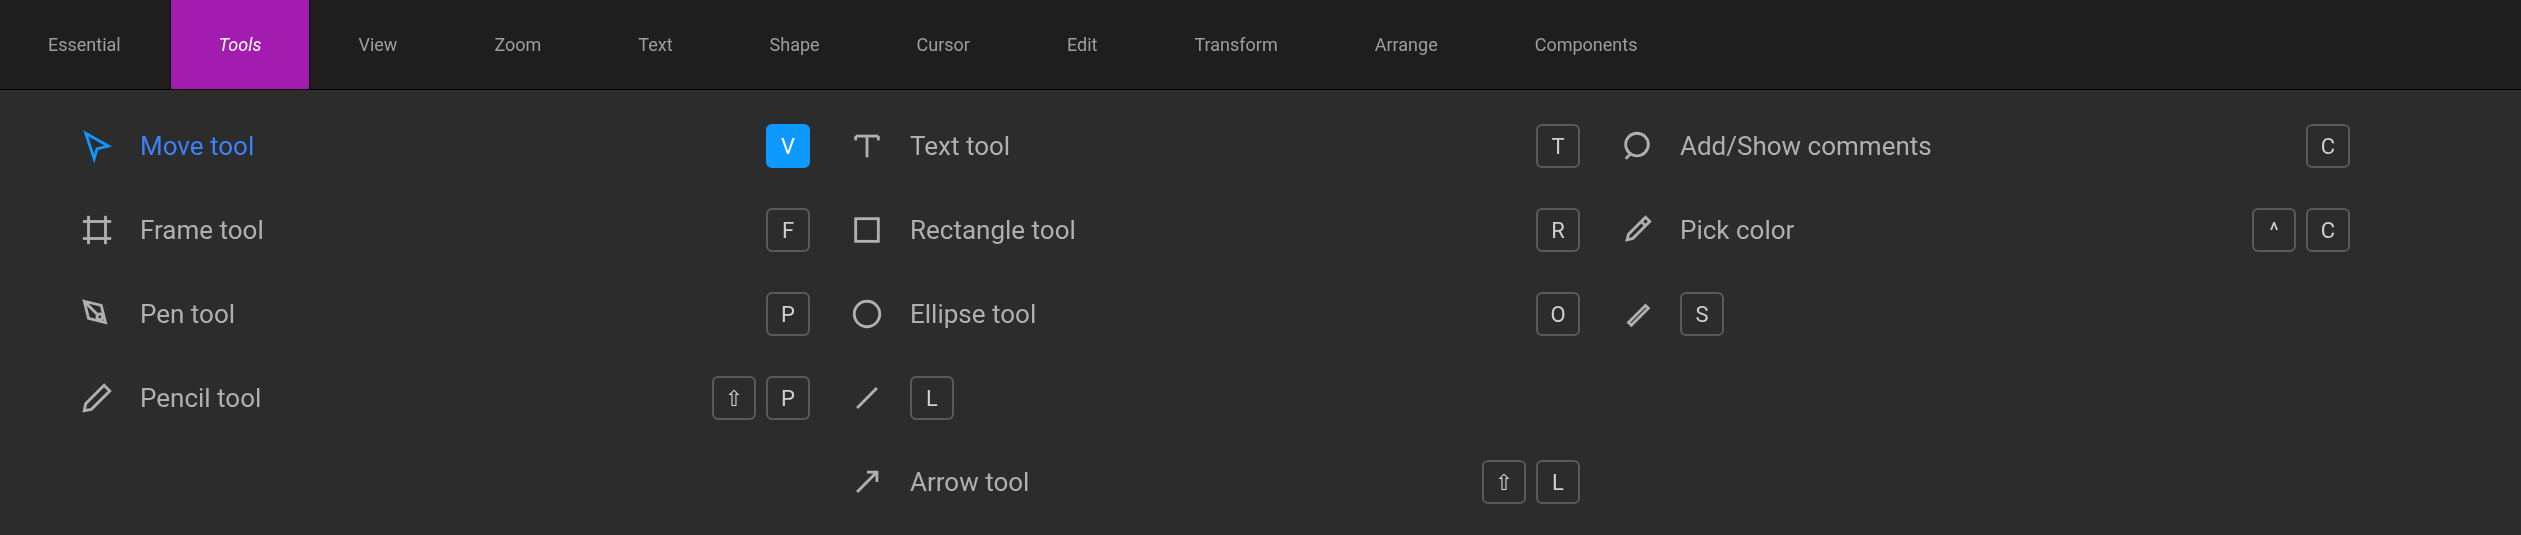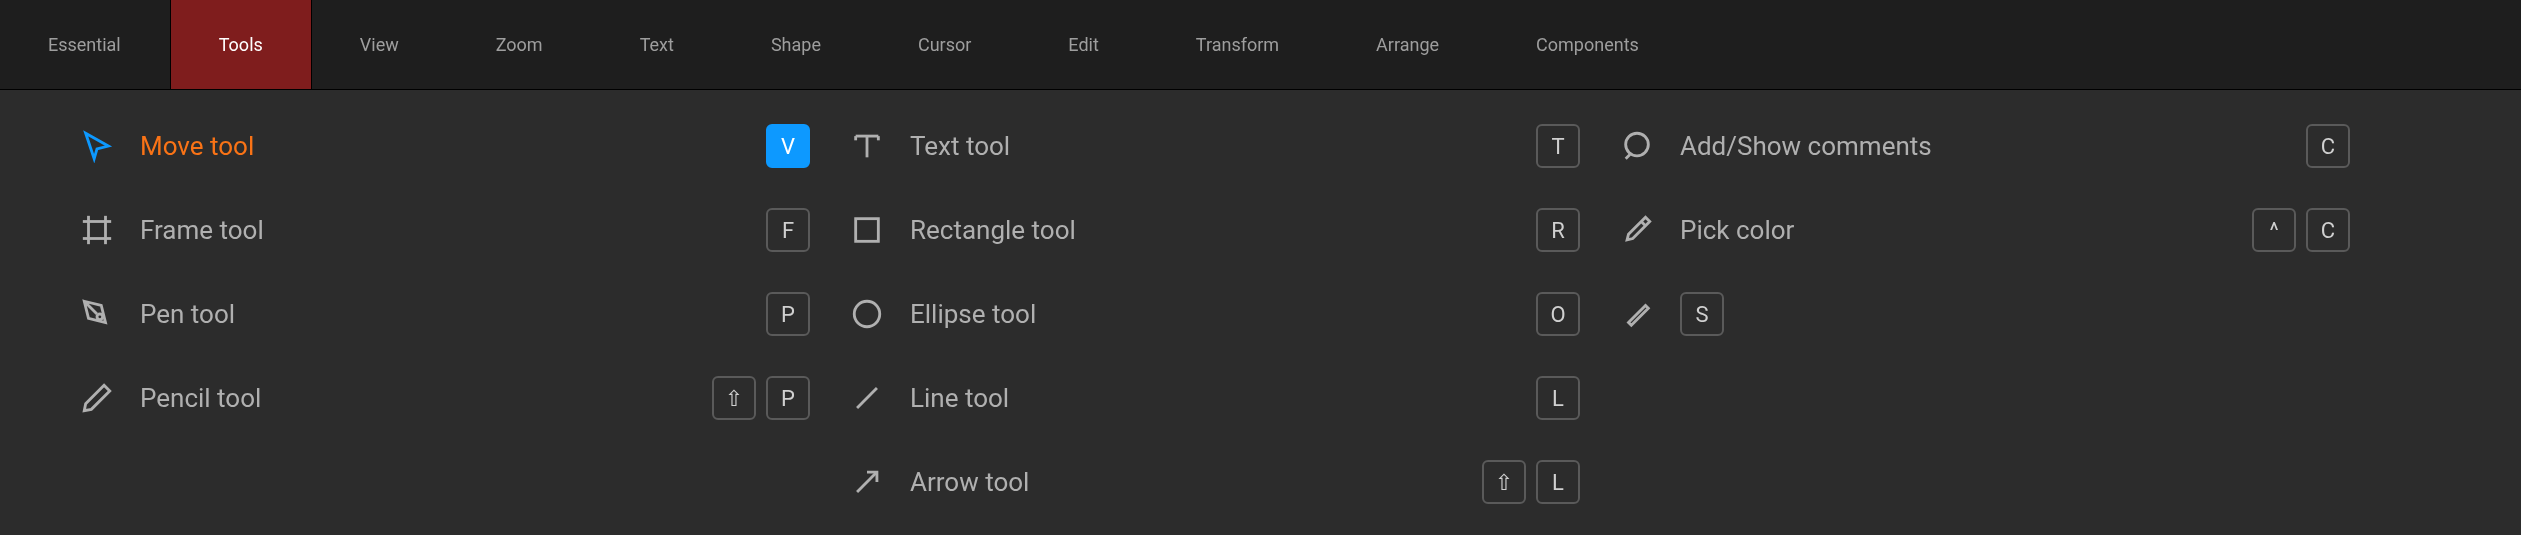--- a/index.html
+++ b/index.html
@@ -24,24 +24,25 @@
     .tab {
       padding: 0 48px;
       display: flex;
       align-items: center;
       font-size: 18px;
       color: #9e9e9e;
       cursor: pointer;
       border-right: 1px solid transparent;
     }
     .tab.active {
-      background: #7f1d1d;
+      background: #a21caf;
       color: #ffffff;
       border-left: 1px solid #000;
       border-right: 1px solid #000;
+      font-style: italic;
     }
     .content {
       display: flex;
       padding: 30px 80px;
       gap: 0;
     }
     .column {
       display: flex;
       flex-direction: column;
       gap: 32px;
@@ -63,21 +64,21 @@
     .icon-slot svg {
       width: 34px;
       height: 34px;
     }
     .label {
       font-size: 26px;
       color: #b0b0b0;
       flex: 1;
     }
     .row.selected .label {
-      color: #f97316;
+      color: #3b82f6;
     }
     .row.selected svg {
       stroke: #0d99ff;
       fill: none;
     }
     .keys {
       display: flex;
       gap: 10px;
       margin-right: 40px;
     }
@@ -209,21 +210,20 @@
         <div class="keys">
           <div class="key">O</div>
         </div>
       </div>
       <div class="row">
         <div class="icon-slot">
           <svg viewBox="0 0 24 24">
             <line x1="5" y1="19" x2="19" y2="5"></line>
           </svg>
         </div>
-        <div class="label">Line tool</div>
         <div class="keys">
           <div class="key">L</div>
         </div>
       </div>
       <div class="row">
         <div class="icon-slot">
           <svg viewBox="0 0 24 24">
             <line x1="5" y1="19" x2="19" y2="5"></line>
             <polyline points="12,5 19,5 19,12"></polyline>
           </svg>

